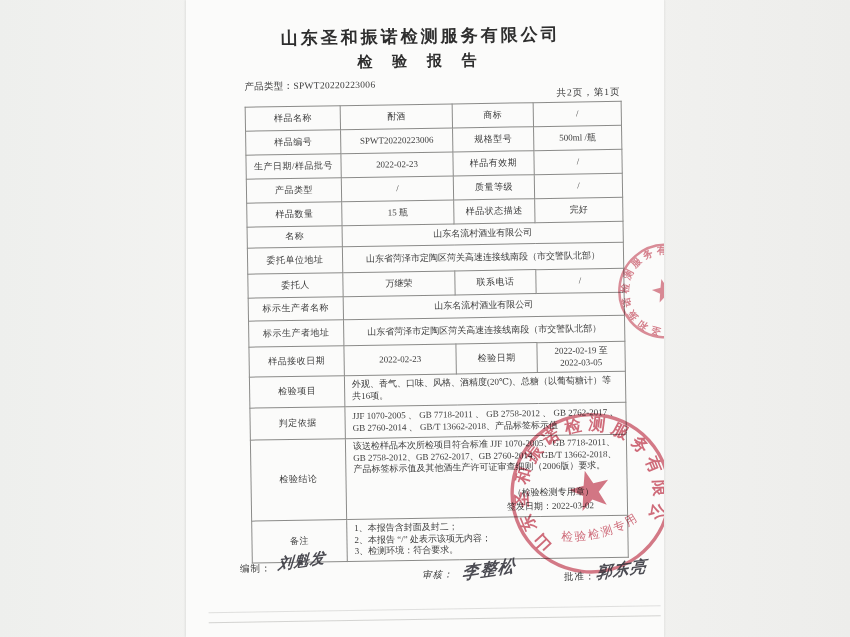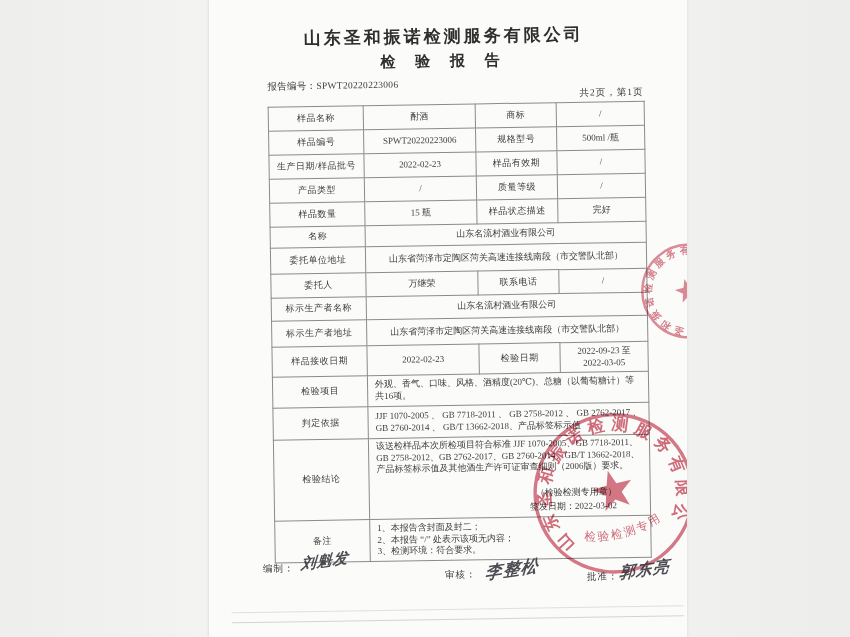--- a/index.html
+++ b/index.html
@@ -8,21 +8,20 @@
     background:linear-gradient(90deg,#eeefed 0%,#f4f4f2 30%,#f2f2f0 70%,#ededeb 100%);
     font-family:"Liberation Serif","DejaVu Serif",serif;
     color:#3a3a3a;
     -webkit-font-smoothing:antialiased;
   }
   .paper{
     position:absolute;left:186px;top:0;width:478px;height:637px;
     background:#fbfbfa;
     box-shadow:-1px 0 2px rgba(0,0,0,.08),1px 0 2px rgba(0,0,0,.05);
     overflow:hidden;
-    margin-left:23px;
   }
   .content{
     position:absolute;left:0;top:0;width:100%;height:100%;
     transform:rotate(-0.9deg);transform-origin:40px 320px;
   }
   .company-title{
     position:absolute;top:28px;left:0;width:478px;text-align:center;
     font-size:17px;font-weight:bold;letter-spacing:3px;color:#2e2e2e;
   }
   .report-title{
@@ -72,21 +71,21 @@
 </style>
 </head>
 <body>
 
 <div class="paper">
   <div class="content">
 
     <div class="company-title">山东圣和振诺检测服务有限公司</div>
     <div class="report-title">检 验 报 告</div>
 
-    <div class="report-no"><span>报告编号：</span><span>SPWT20220223006</span></div>
+    <div class="report-no"><span>产品类型：</span><span>SPWT20220223006</span></div>
 
     <div class="page-info">共2页，第1页</div>
 
     <table class="rpt">
       <colgroup>
           <col class="c1">
           <col class="c2">
           <col class="c3">
           <col class="c4">
         </colgroup>
@@ -141,21 +140,21 @@
           </tr>
           <tr style="height: 26px;">
             <td class="lbl">标示生产者地址</td>
             <td colspan="3">山东省菏泽市定陶区菏关高速连接线南段（市交警队北部）</td>
           </tr>
           <tr style="height: 30px;">
             <td class="lbl">样品接收日期</td>
             <td>2022-02-23</td>
             <td class="lbl">检验日期</td>
             <td>
-              <div>2022-09-23 至</div>
+              <div>2022-02-19 至</div>
               <div>2022-03-05</div>
             </td>
           </tr>
           <tr style="height: 31px;">
             <td class="lbl">检验项目</td>
             <td colspan="3" class="left">外观、香气、口味、风格、酒精度(20℃)、总糖（以葡萄糖计）等共16项。</td>
           </tr>
           <tr style="height: 32px;">
             <td class="lbl">判定依据</td>
             <td colspan="3" class="left">JJF 1070-2005 、 GB 7718-2011 、 GB 2758-2012 、 GB 2762-2017 、GB 2760-2014 、 GB/T 13662-2018、产品标签标示值</td>
@@ -201,21 +200,21 @@
         <polygon points="80,58 84.7,71.5 99,71.8 87.6,80.5 91.8,94.2 80,86 68.2,94.2 72.4,80.5 61,71.8 75.3,71.5" fill="#c44a5c" opacity=".92"></polygon>
         <text fill="#c44a5c" font-size="15.5" letter-spacing="5.5" font-weight="bold" font-family="Liberation Serif, serif">
           <textPath href="#ringPath" startOffset="2">山东圣和振诺检测服务有限公司</textPath>
         </text>
       </svg>
     </div>
 
     <div class="footer-row">
       <span class="sig-label" style="left:50px;top:563px;">编制：</span>
       <span class="sig-name" style="left:88px;top:553px;">刘魁发</span>
-      <span class="sig-label" style="left:232px;top:572px;">审核：</span>
+      <span class="sig-label" style="left:232px;top:572px;font-style:italic;">审核：</span>
       <span class="sig-name" style="left:272px;top:562px;font-size:17px;">李整松</span>
       <span class="sig-label" style="left:374px;top:576px;">批准：</span>
       <span class="sig-name" style="left:406px;top:566px;font-size:16px;">郭东亮</span>
     </div>
 
     <div class="artifact-line" style="top:612px;opacity:.55;"></div>
     <div class="artifact-line" style="top:622px;opacity:.8;"></div>
   </div>
 </div>
 

